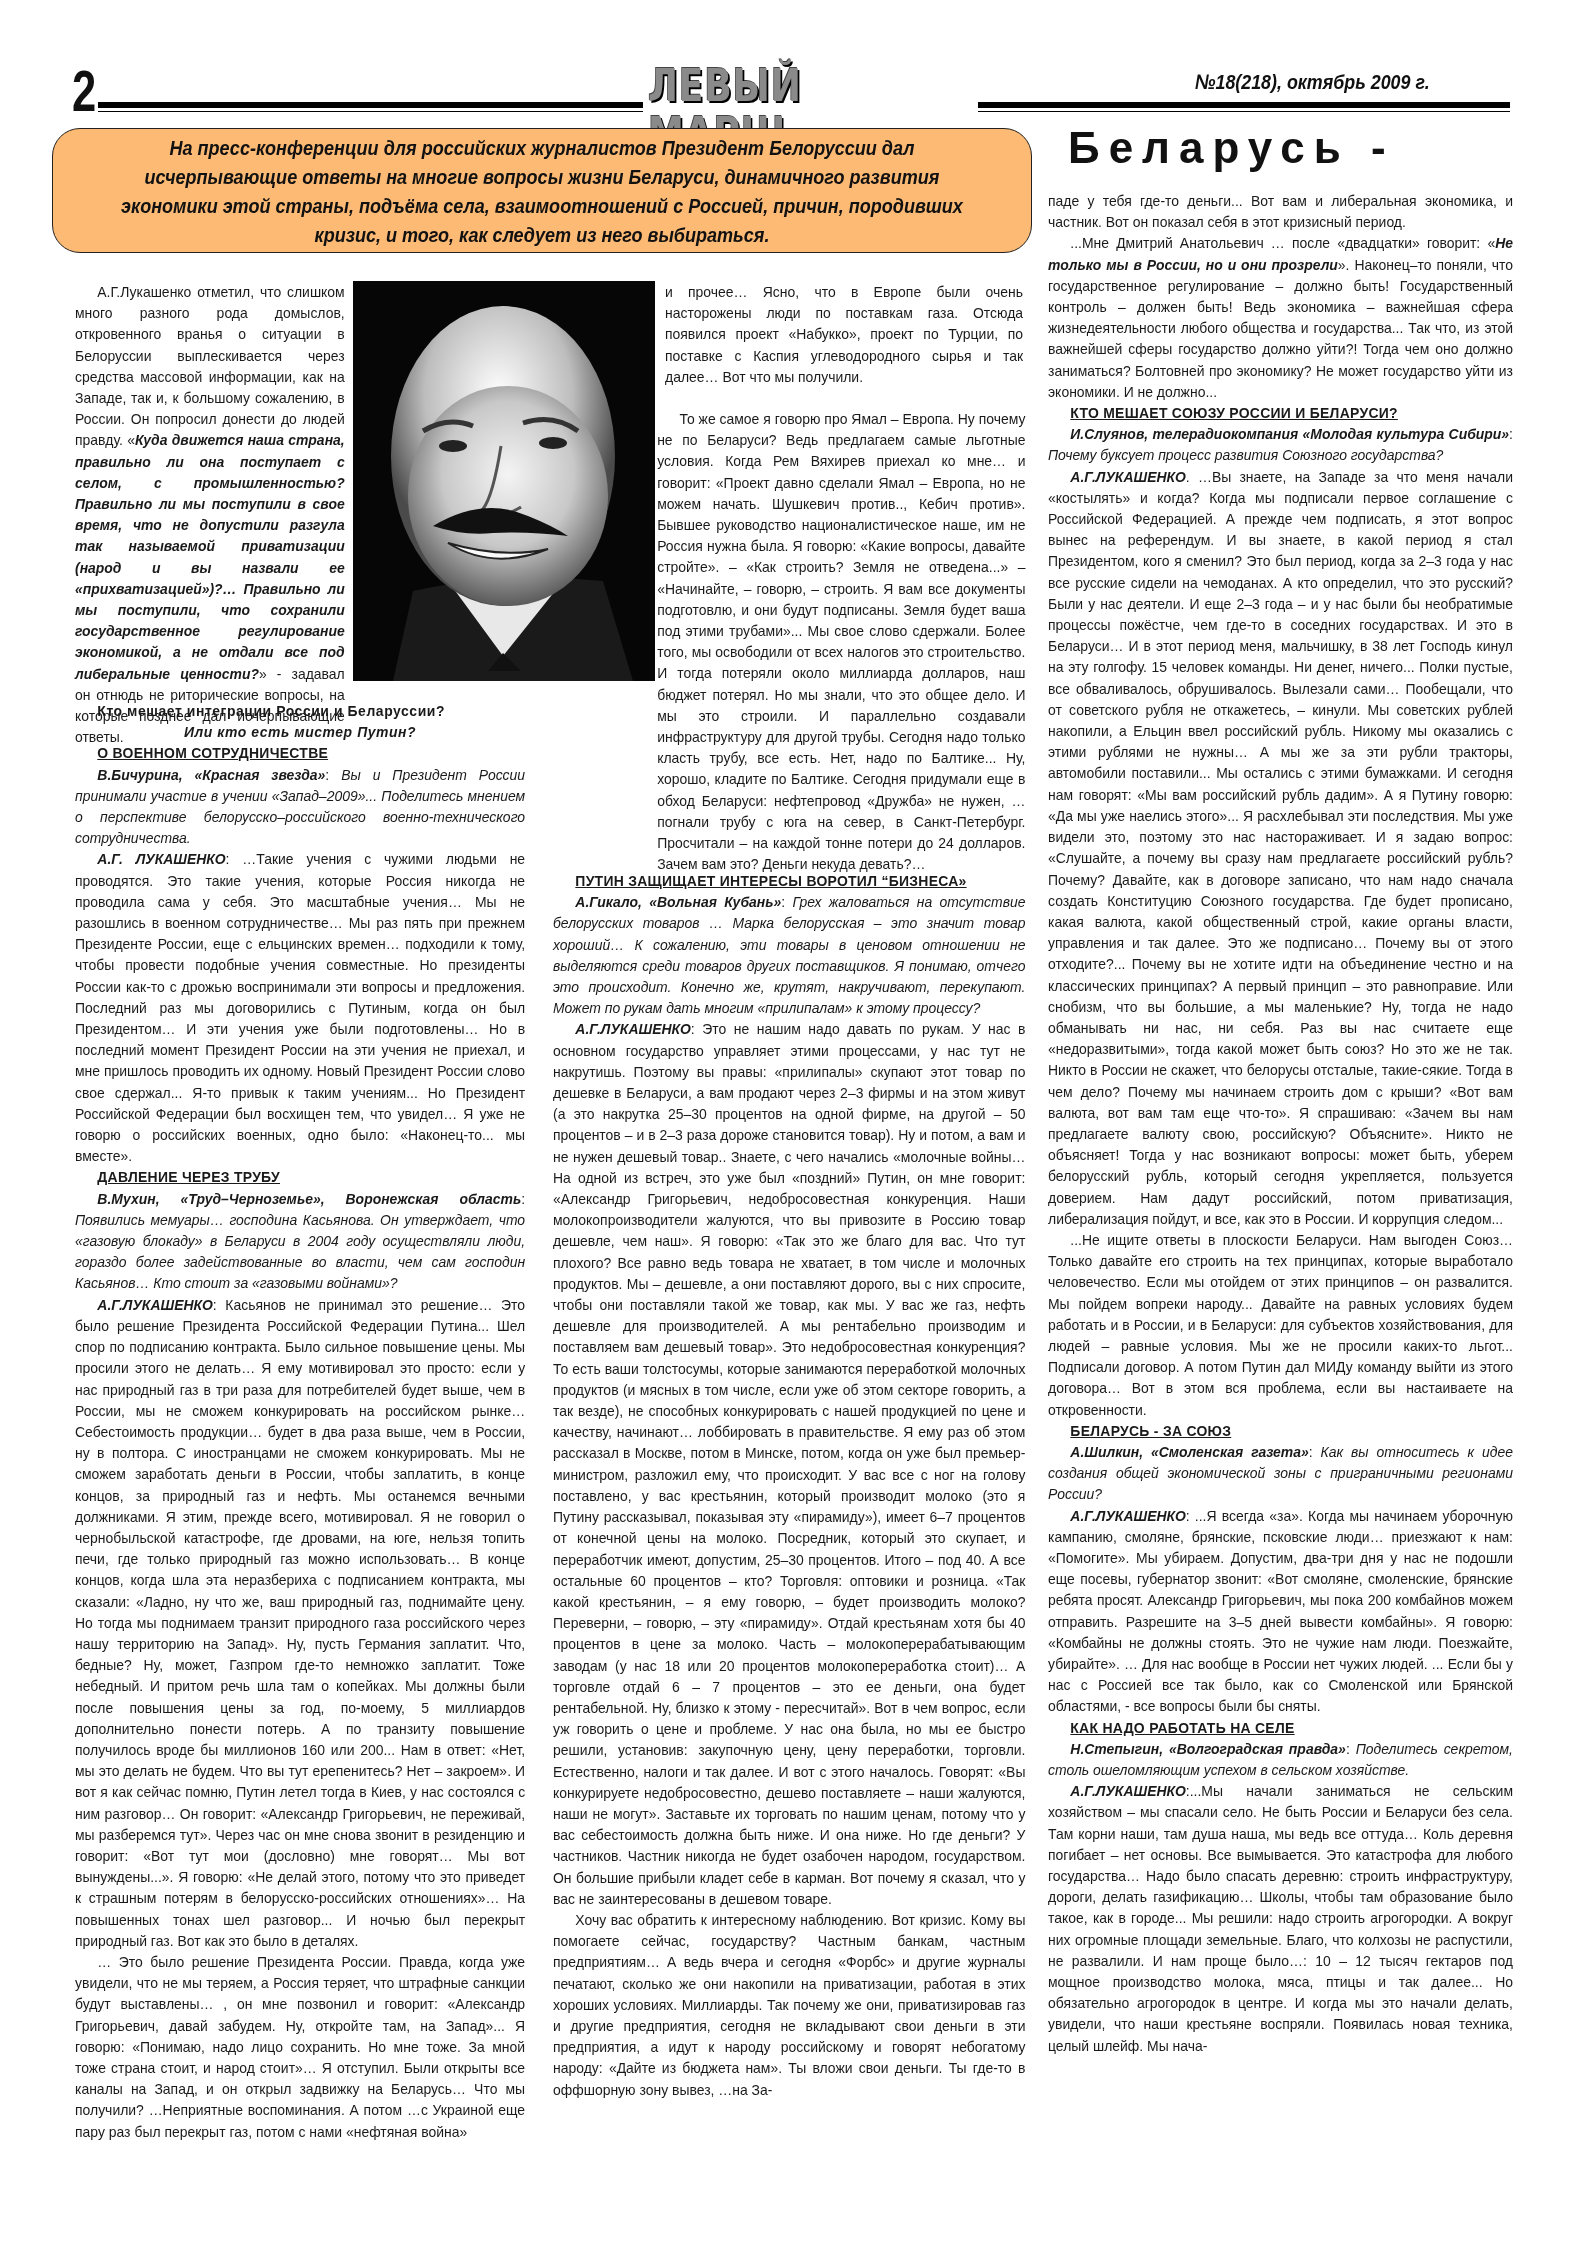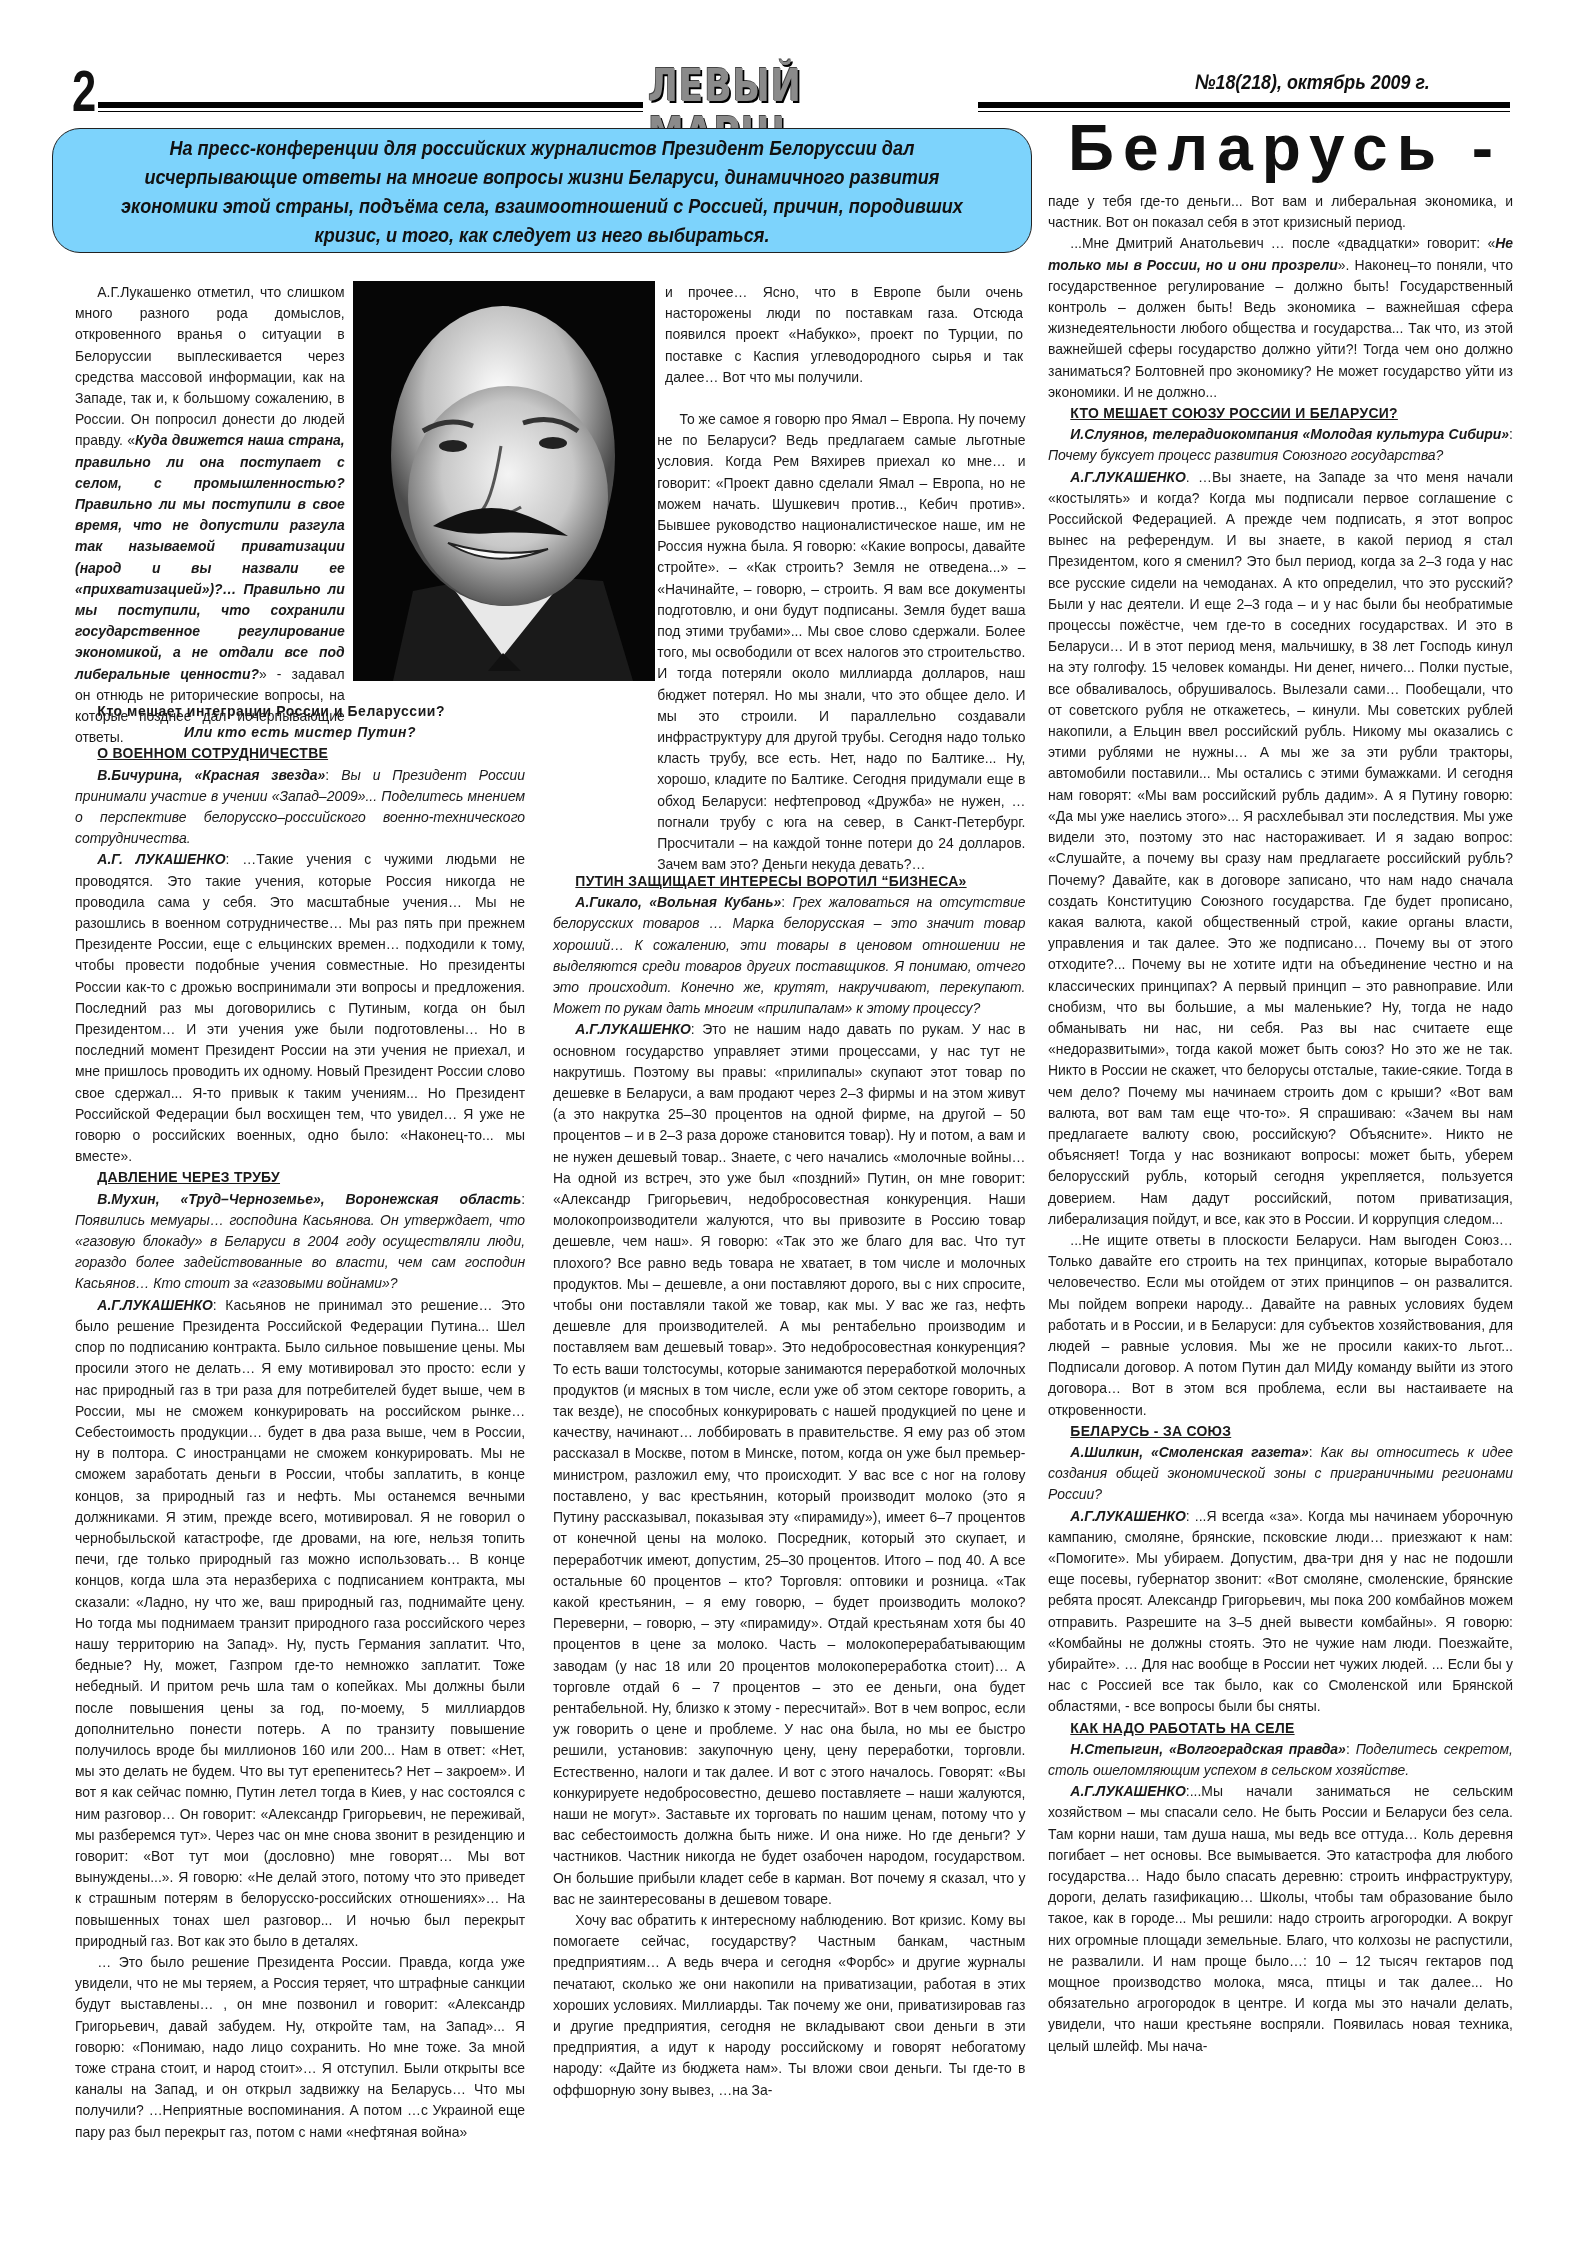--- a/index.html
+++ b/index.html
@@ -10,26 +10,26 @@
   .page-num { left:72px; top:62px; font-size:58px; font-weight:bold; line-height:58px;
               font-family:"Liberation Sans", sans-serif; transform:scaleX(0.75); transform-origin:left top; letter-spacing:-2px; }
   .rule-thick { height:6px; background:#000; }
   .rule-thin { height:1px; background:#000; }
   .masthead { left:648px; top:62px; width:320px; height:48px; font-size:44px; font-weight:bold;
               color:#8a8a8a; letter-spacing:1px; text-shadow:2px 2px 0 #000, -1px -1px 0 #444;
               font-family:"DejaVu Sans", sans-serif; transform:scaleX(0.82); transform-origin:left top; line-height:48px; }
   .issue { left:1195px; top:70px; font-size:21px; font-style:italic; font-weight:bold; white-space:nowrap;
            transform:scaleX(0.85); transform-origin:left top; }
   
-  .lead-box { left:52px; top:128px; width:980px; height:125px; background:#7dd3fc;
+  .lead-box { left:52px; top:128px; width:980px; height:125px; background:#fdba74;
               border:1.5px solid #222; border-radius:28px; box-sizing:border-box;
               display:flex; align-items:center; justify-content:center; }
   .lead-text { width:960px; text-align:center; font-size:20.5px; font-weight:bold; font-style:italic;
                line-height:29px; color:#111; transform:scaleX(0.88); }
-  .headline { left:1068px; top:115px; font-size:64px; font-weight:bold; letter-spacing:9px; line-height:66px; white-space:nowrap; }
+  .headline { left:1068px; top:115px; font-size:44px; font-weight:bold; letter-spacing:9px; line-height:66px; white-space:nowrap; }
   
   .col { position:absolute; font-size:15px; line-height:21.2px; text-align:justify; color:#1a1a1a; }
   .col p { margin:0; text-indent:24px; }
   .col p.noind { text-indent:0; }
   .col .subhead { font-weight:bold; text-decoration:underline; text-indent:24px; letter-spacing:0.3px; }
   .col .q-author { font-weight:bold; font-style:italic; }
   .col .q-text { font-style:italic; }
   .col .ans { font-weight:bold; font-style:italic; }
   .col .emph { font-weight:bold; font-style:italic; }
   .col .kicker { font-weight:bold; text-indent:24px; letter-spacing:0.6px; }

